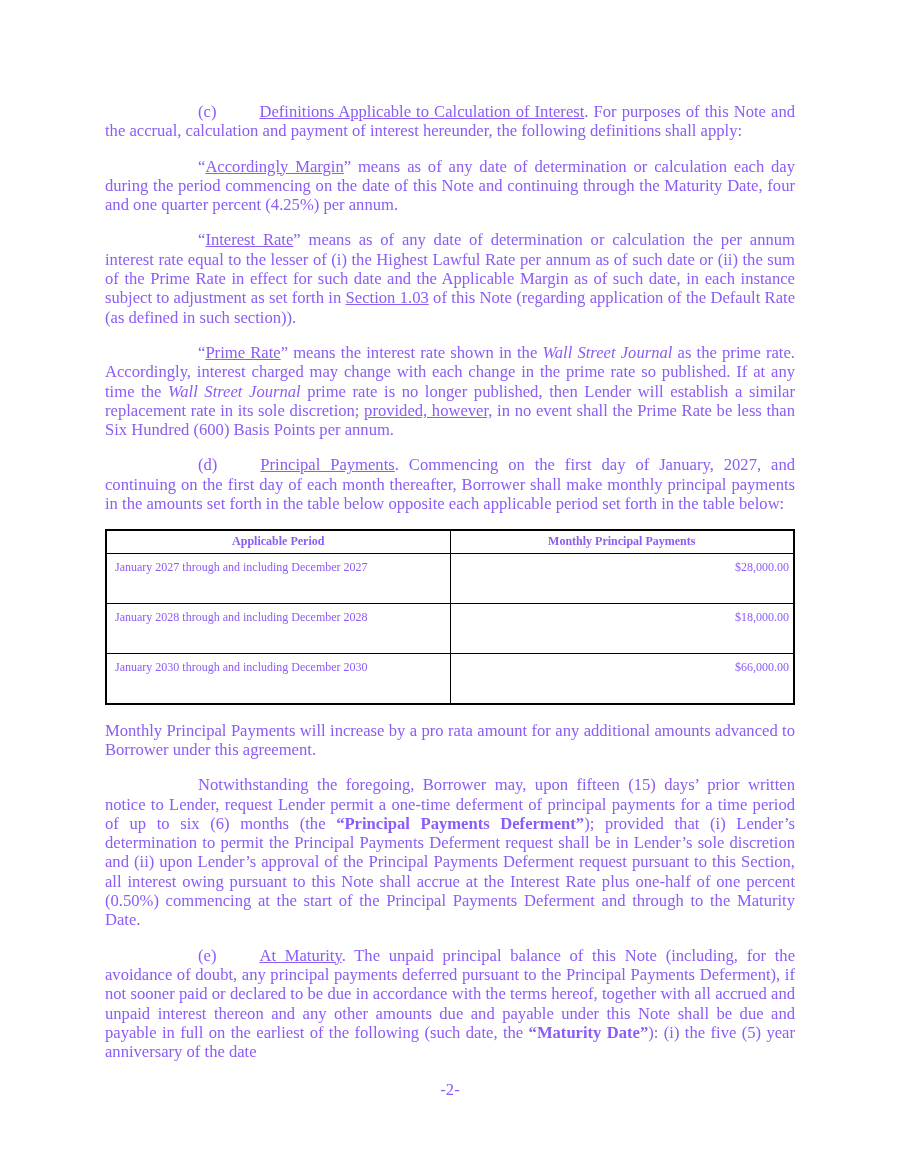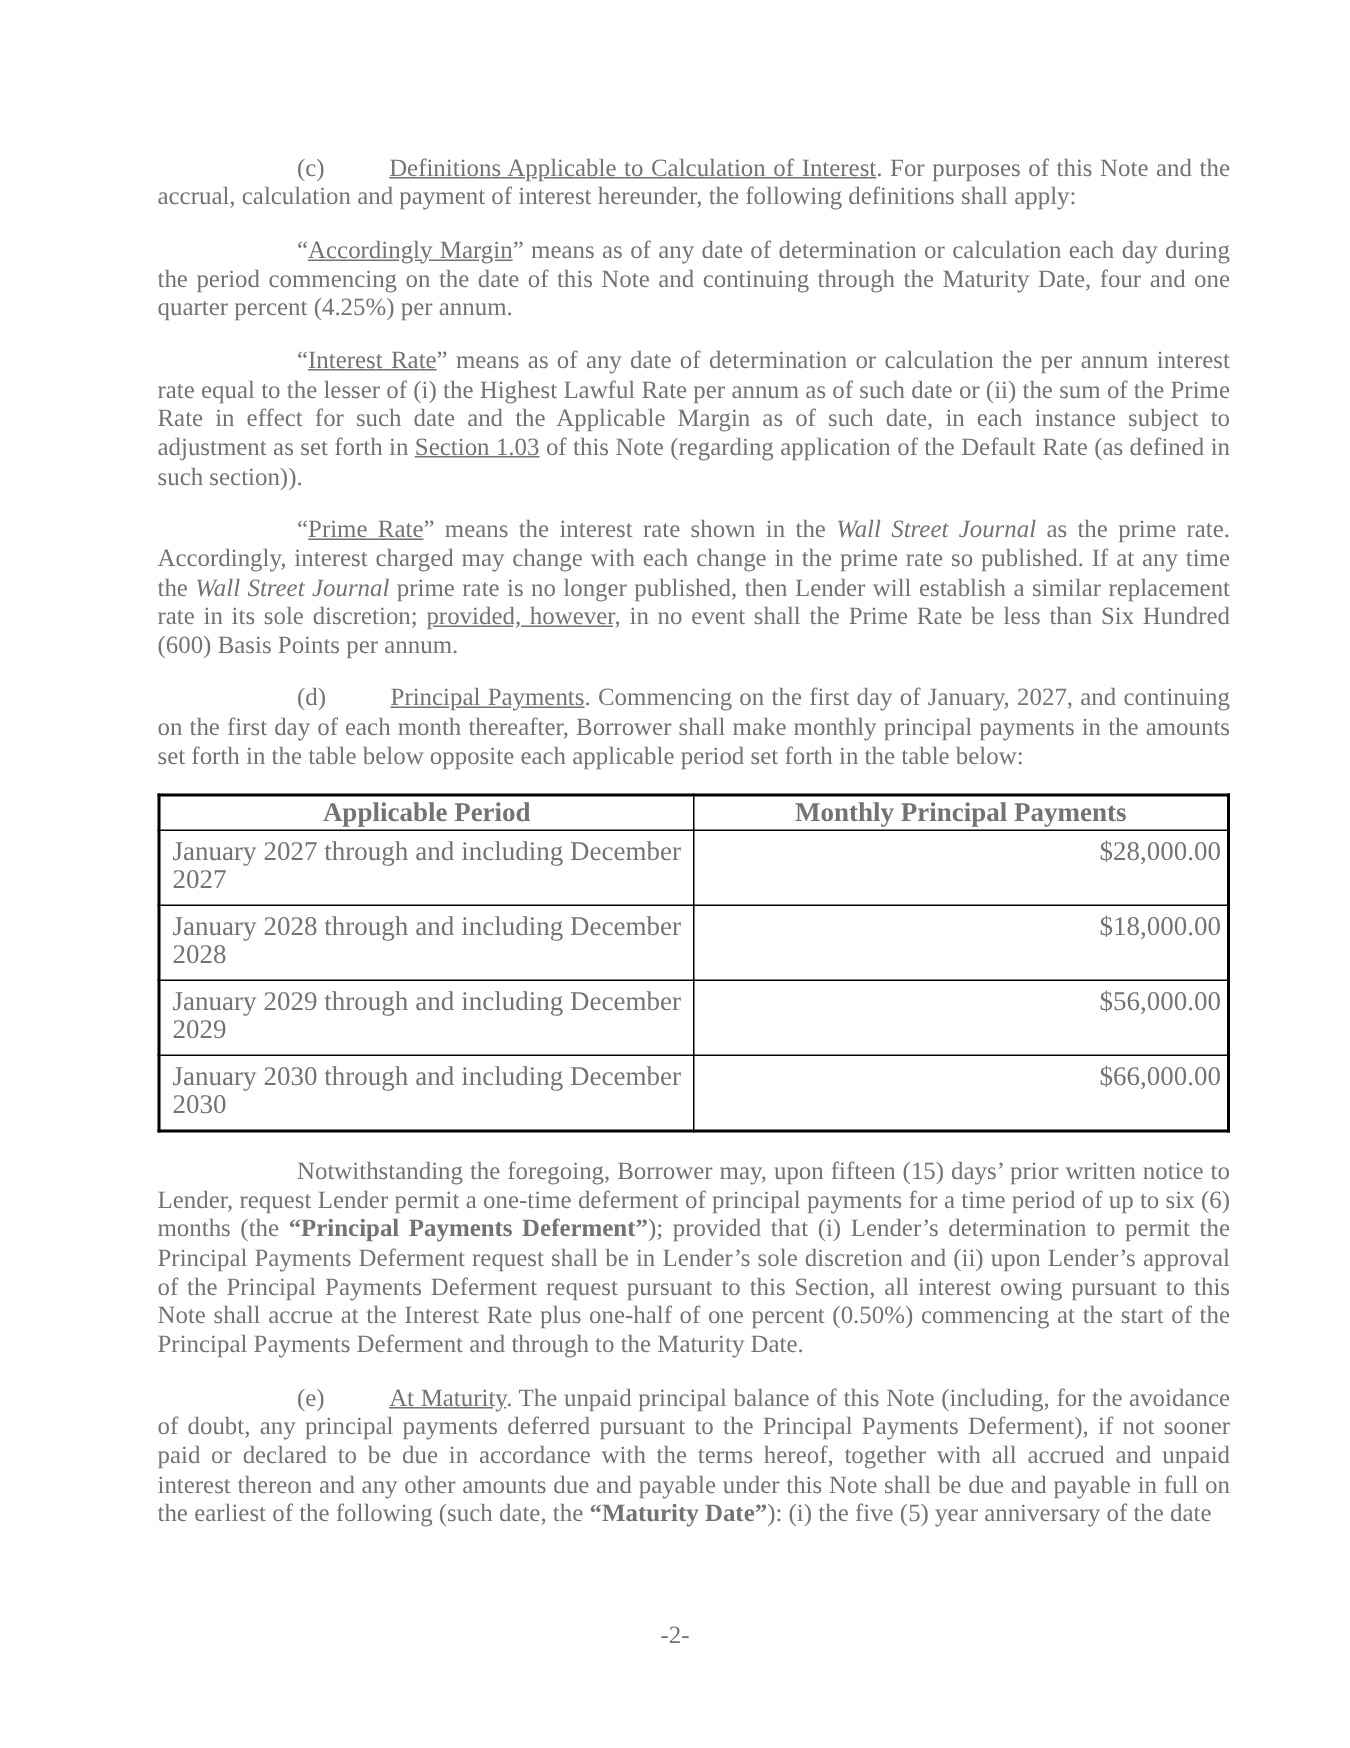--- a/index.html
+++ b/index.html
@@ -5,26 +5,26 @@
   html, body {
     margin: 0;
     padding: 0;
     background: #ffffff;
   }
   .page {
     position: relative;
     width: 900px;
     height: 1165px;
     background: #ffffff;
-    color: #737373;
+    color: #8b5cf6;
     font-family: "Liberation Serif", "DejaVu Serif", serif;
     font-size: 16.6px;
     line-height: 19.3px;
     box-sizing: border-box;
-    padding: 102px 80px 0 105px;
+    padding: 102px 105px 0 105px;
     overflow: hidden;
   }
   p.doc-para {
     margin: 0 0 16px 0;
     text-align: justify;
   }
   p.doc-para.indent-first {
     text-indent: 93px;
   }
   p.doc-para.no-indent {
@@ -41,21 +41,21 @@
     width: 100%;
     border-collapse: collapse;
     border: 2px solid #000000;
     margin: 12px 0 16px 0;
     table-layout: fixed;
   }
   table.payments th,
   table.payments td {
     border: 1px solid #000000;
     vertical-align: top;
-    font-size: 18px;
+    font-size: 12px;
     line-height: 19.3px;
   }
   table.payments th {
     font-weight: bold;
     text-align: center;
     padding: 1px 4px;
   }
   table.payments td.period-cell {
     text-align: justify;
     padding: 4px 8px 4px 8px;
@@ -99,30 +99,27 @@
     <tbody>
       <tr>
         <td class="period-cell">January 2027 through and including December 2027</td>
         <td class="amount-cell">$28,000.00</td>
       </tr>
       <tr>
         <td class="period-cell">January 2028 through and including December 2028</td>
         <td class="amount-cell">$18,000.00</td>
       </tr>
       <tr>
-        <td class="period-cell">January 2029 through and including December 2029</td>
-        <td class="amount-cell">$56,000.00</td>
-      </tr>
-      <tr>
         <td class="period-cell">January 2030 through and including December 2030</td>
         <td class="amount-cell">$66,000.00</td>
       </tr>
     </tbody>
   </table>
 
+  <p class="doc-para no-indent"><span class="">Monthly Principal Payments will increase by a pro rata amount for any additional amounts advanced to Borrower under this agreement.</span></p>
 
   <p class="doc-para indent-first"><span class="">Notwithstanding the foregoing, Borrower may, upon fifteen (15) days’ prior written notice to Lender, request Lender permit a one-time deferment of principal payments for a time period of up to six (6) months (the </span><span class="run-b">“Principal Payments Deferment”</span><span class="">); provided that (i) Lender’s determination to permit the Principal Payments Deferment request shall be in Lender’s sole discretion and (ii) upon Lender’s approval of the Principal Payments Deferment request pursuant to this Section, all interest owing pursuant to this Note shall accrue at the Interest Rate plus one-half of one percent (0.50%) commencing at the start of the Principal Payments Deferment and through to the Maturity Date.</span></p>
 
   <p class="doc-para indent-first"><span class="">(e)</span><span class="tab"></span><span class="run-u">At Maturity</span><span class="">. The unpaid principal balance of this Note (including, for the avoidance of doubt, any principal payments deferred pursuant to the Principal Payments Deferment), if not sooner paid or declared to be due in accordance with the terms hereof, together with all accrued and unpaid interest thereon and any other amounts due and payable under this Note shall be due and payable in full on the earliest of the following (such date, the </span><span class="run-b">“Maturity Date”</span><span class="">): (i) the five (5) year anniversary of the date</span></p>
 
   <div class="page-footer">-2-</div>
 
 </div>
 
 </body></html>

